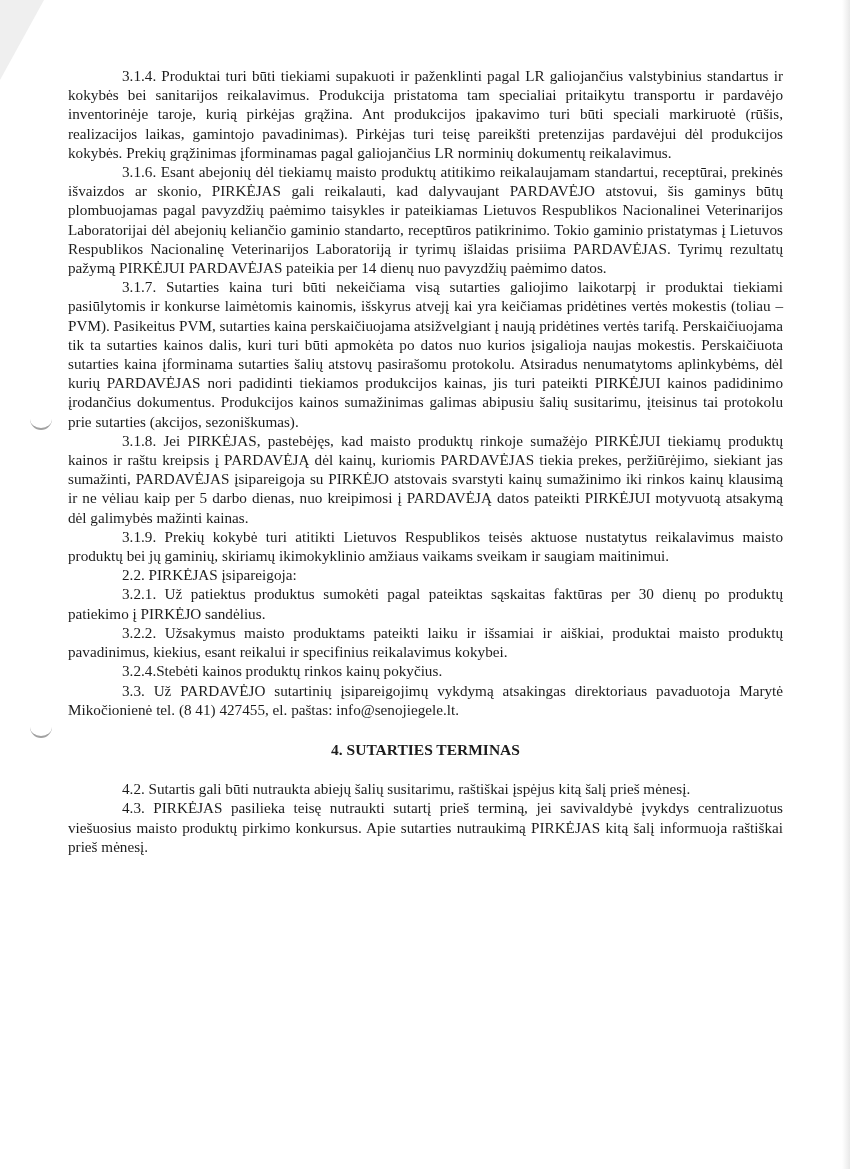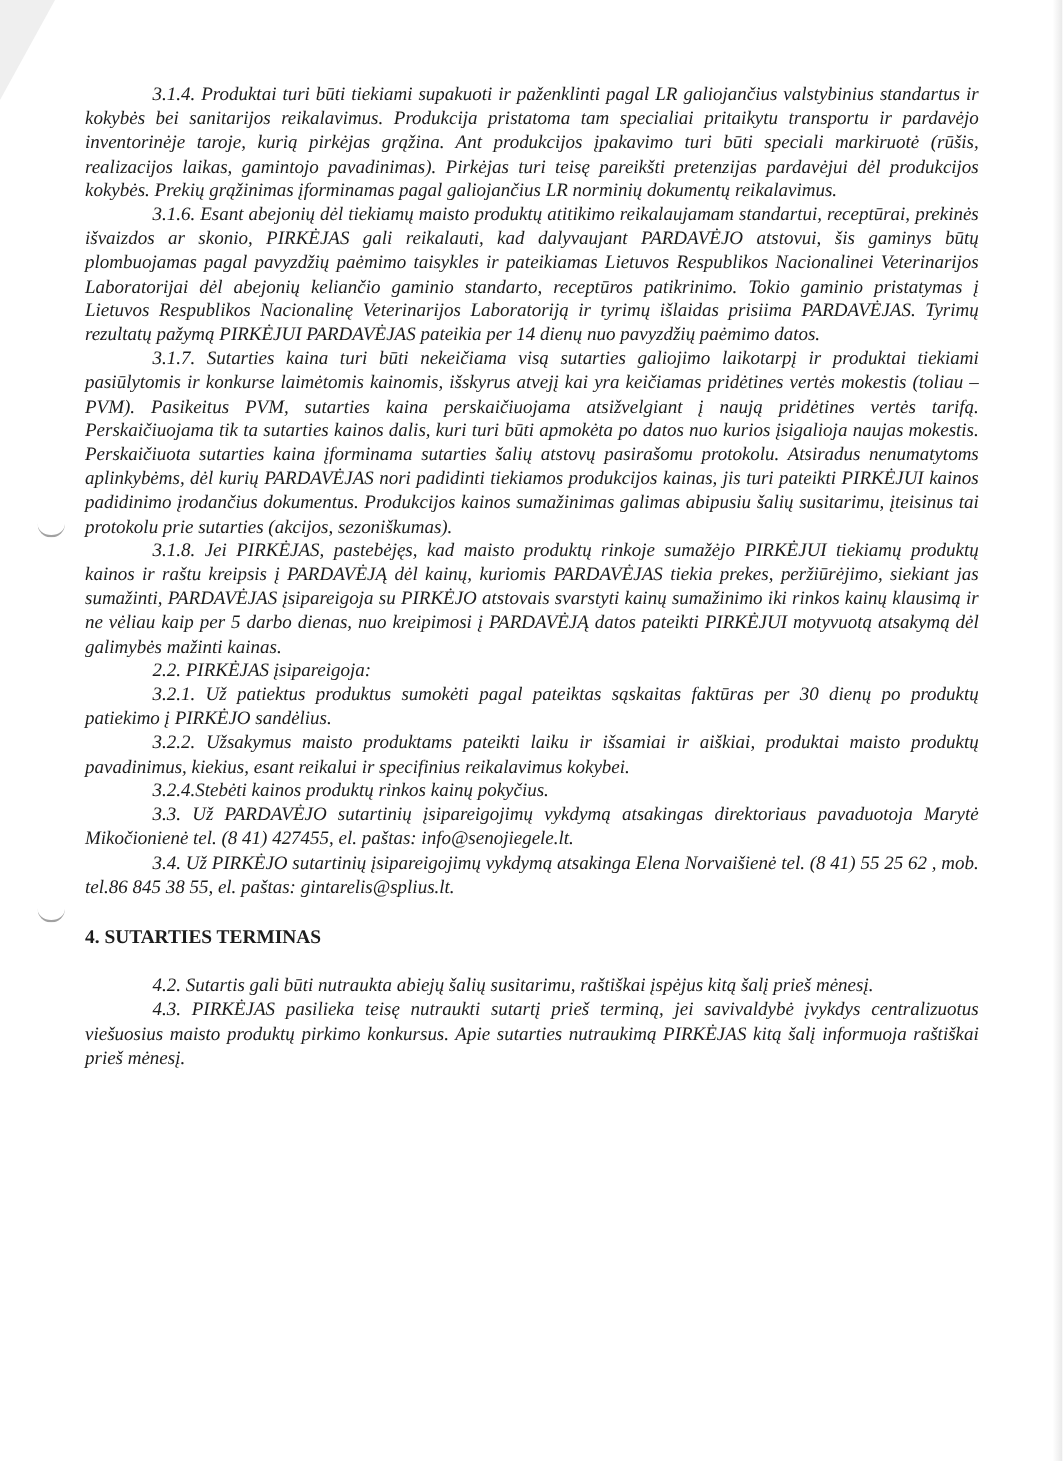--- a/index.html
+++ b/index.html
@@ -16,43 +16,43 @@
     background: linear-gradient(90deg, #ffffff, #f2f2f2 60%, #e8e8e8);
   }
   .hole {
     position: absolute; width: 22px; height: 12px; left: 30px;
     border-bottom: 2.5px solid #7a7a7a; border-radius: 0 0 14px 14px; opacity: .7;
   }
   .page {
     position: absolute; left: 68px; top: 66px; width: 715px;
     font-size: 15.2px; line-height: 19.2px;
   }
-  .p { text-align: justify; text-indent: 54px; margin: 0; font-style: italic; }
+  .p { text-align: justify; text-indent: 54px; margin: 0; }
   .heading {
-    text-align: left; font-weight: bold; font-size: 15.5px;
+    text-align: center; font-weight: bold; font-size: 15.5px;
     margin: 21px 0 20px 0; text-indent: 0;
   }
 </style>
 </head>
 <body>
 
 <div class="corner"></div>
 <div class="right-edge"></div>
 <div class="hole" style="top:416px"></div>
 <div class="hole" style="top:724px"></div>
 
 <div class="page">
   <p class="p">3.1.4. Produktai turi būti tiekiami supakuoti ir paženklinti pagal LR galiojančius valstybinius standartus ir kokybės bei sanitarijos reikalavimus. Produkcija pristatoma tam specialiai pritaikytu transportu ir pardavėjo inventorinėje taroje, kurią pirkėjas grąžina. Ant produkcijos įpakavimo turi būti speciali markiruotė (rūšis, realizacijos laikas, gamintojo pavadinimas). Pirkėjas turi teisę pareikšti pretenzijas pardavėjui dėl produkcijos kokybės. Prekių grąžinimas įforminamas pagal galiojančius LR norminių dokumentų reikalavimus.</p>
   <p class="p">3.1.6. Esant abejonių dėl tiekiamų maisto produktų atitikimo reikalaujamam standartui, receptūrai, prekinės išvaizdos ar skonio, PIRKĖJAS gali reikalauti, kad dalyvaujant PARDAVĖJO atstovui, šis gaminys būtų plombuojamas pagal pavyzdžių paėmimo taisykles ir pateikiamas Lietuvos Respublikos Nacionalinei Veterinarijos Laboratorijai dėl abejonių keliančio gaminio standarto, receptūros patikrinimo. Tokio gaminio pristatymas į Lietuvos Respublikos Nacionalinę Veterinarijos Laboratoriją ir tyrimų išlaidas prisiima PARDAVĖJAS. Tyrimų rezultatų pažymą PIRKĖJUI PARDAVĖJAS pateikia per 14 dienų nuo pavyzdžių paėmimo datos.</p>
   <p class="p">3.1.7. Sutarties kaina turi būti nekeičiama visą sutarties galiojimo laikotarpį ir produktai tiekiami pasiūlytomis ir konkurse laimėtomis kainomis, išskyrus atvejį kai yra keičiamas pridėtines vertės mokestis (toliau – PVM). Pasikeitus PVM, sutarties kaina perskaičiuojama atsižvelgiant į naują pridėtines vertės tarifą. Perskaičiuojama tik ta sutarties kainos dalis, kuri turi būti apmokėta po datos nuo kurios įsigalioja naujas mokestis. Perskaičiuota sutarties kaina įforminama sutarties šalių atstovų pasirašomu protokolu. Atsiradus nenumatytoms aplinkybėms, dėl kurių PARDAVĖJAS nori padidinti tiekiamos produkcijos kainas, jis turi pateikti PIRKĖJUI kainos padidinimo įrodančius dokumentus. Produkcijos kainos sumažinimas galimas abipusiu šalių susitarimu, įteisinus tai protokolu prie sutarties (akcijos, sezoniškumas).</p>
   <p class="p">3.1.8. Jei PIRKĖJAS, pastebėjęs, kad maisto produktų rinkoje sumažėjo PIRKĖJUI tiekiamų produktų kainos ir raštu kreipsis į PARDAVĖJĄ dėl kainų, kuriomis PARDAVĖJAS tiekia prekes, peržiūrėjimo, siekiant jas sumažinti, PARDAVĖJAS įsipareigoja su PIRKĖJO atstovais svarstyti kainų sumažinimo iki rinkos kainų klausimą ir ne vėliau kaip per 5 darbo dienas, nuo kreipimosi į PARDAVĖJĄ datos pateikti PIRKĖJUI motyvuotą atsakymą dėl galimybės mažinti kainas.</p>
+  <p class="p">3.1.9. Prekių kokybė turi atitikti Lietuvos Respublikos teisės aktuose nustatytus reikalavimus maisto produktų bei jų gaminių, skiriamų ikimokyklinio amžiaus vaikams sveikam ir saugiam maitinimui.</p>
   <p class="p">2.2.  PIRKĖJAS įsipareigoja:</p>
   <p class="p">3.2.1. Už patiektus produktus sumokėti pagal pateiktas sąskaitas  faktūras per 30 dienų po produktų patiekimo į PIRKĖJO sandėlius.</p>
   <p class="p">3.2.2. Užsakymus maisto produktams pateikti laiku ir išsamiai ir aiškiai, produktai maisto produktų pavadinimus, kiekius, esant reikalui ir specifinius reikalavimus kokybei.</p>
   <p class="p">3.2.4.Stebėti kainos produktų rinkos kainų pokyčius.</p>
   <p class="p">3.3. Už PARDAVĖJO sutartinių įsipareigojimų vykdymą atsakingas direktoriaus pavaduotoja Marytė Mikočionienė  tel. (8 41) 427455, el. paštas: info@senojiegele.lt.</p>
-  <p class="p">3.4. Už PIRKĖJO sutartinių įsipareigojimų vykdymą atsakinga Elena Norvaišienė tel. (8 41) 55 25 62 , mob. tel.86 845 38 55, el. paštas:  gintarelis@splius.lt.</p>
 
   <h2 class="heading">4. SUTARTIES TERMINAS</h2>
 
   <p class="p">4.2.  Sutartis gali būti nutraukta abiejų šalių susitarimu, raštiškai įspėjus kitą šalį prieš mėnesį.</p>
   <p class="p">4.3. PIRKĖJAS pasilieka teisę nutraukti sutartį prieš terminą, jei savivaldybė įvykdys centralizuotus viešuosius maisto produktų pirkimo konkursus. Apie sutarties nutraukimą PIRKĖJAS kitą šalį informuoja raštiškai prieš mėnesį.</p>
 </div>
 
 </body></html>

